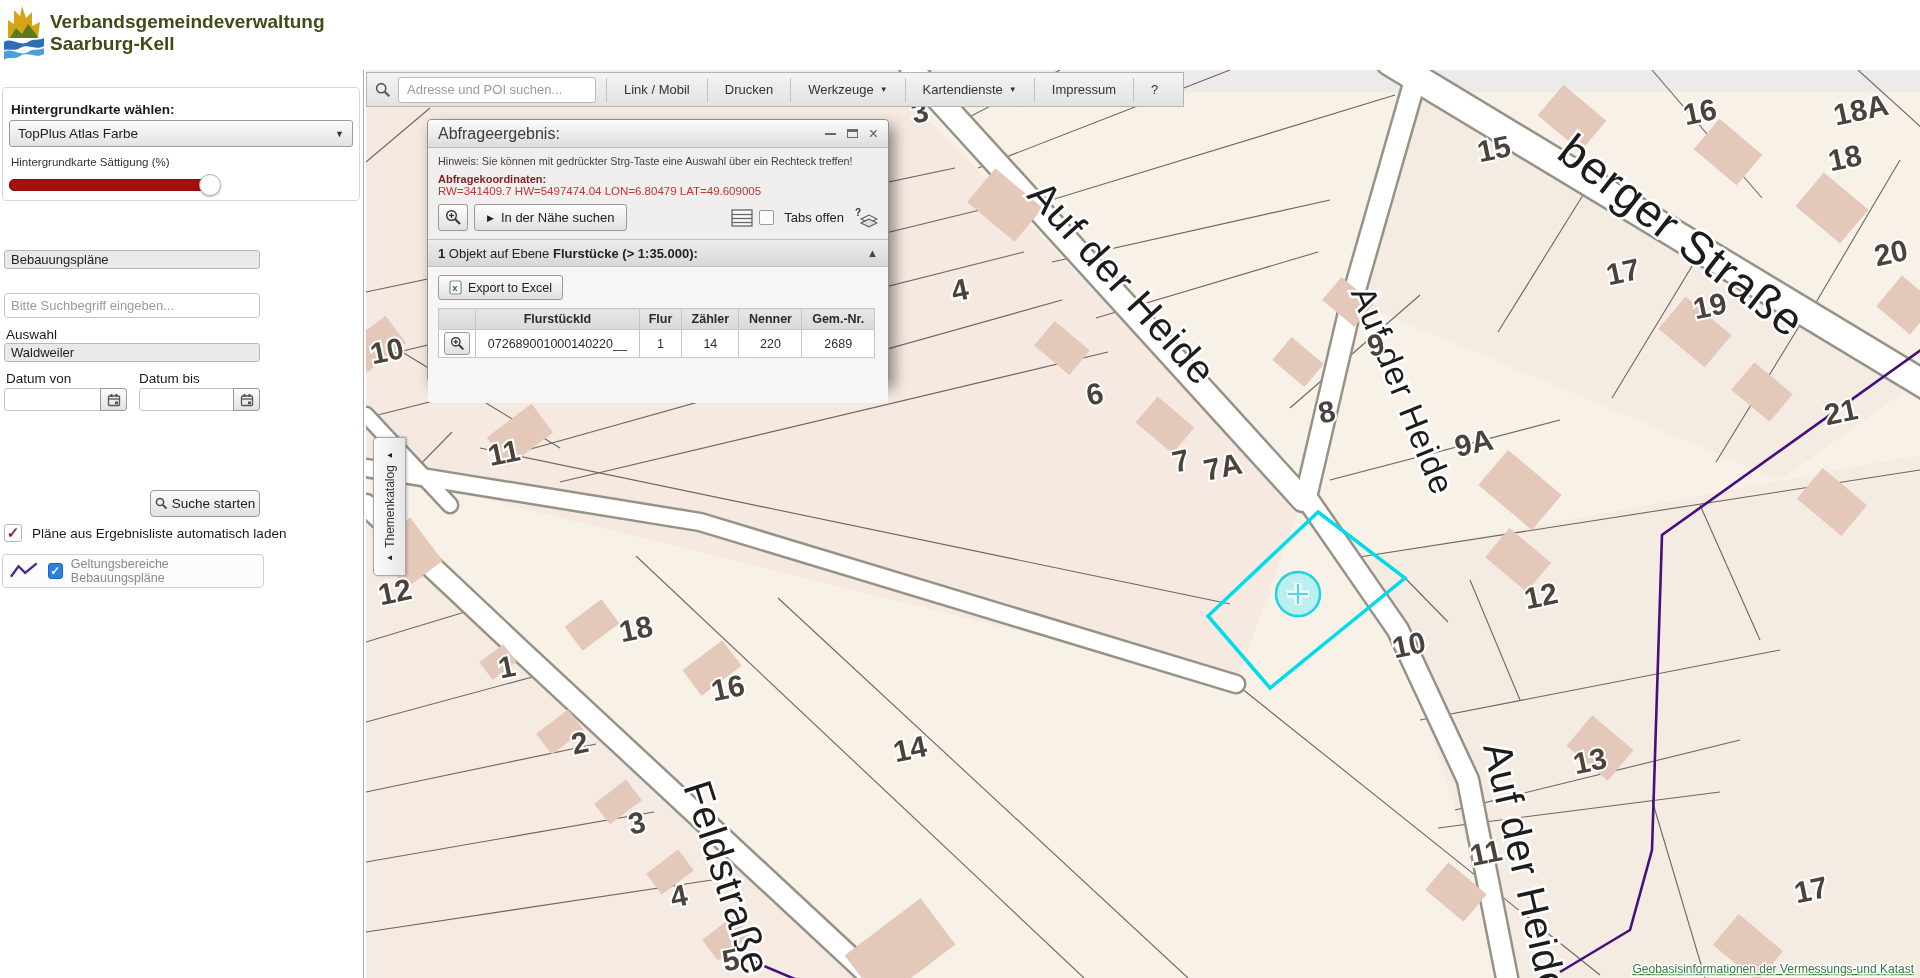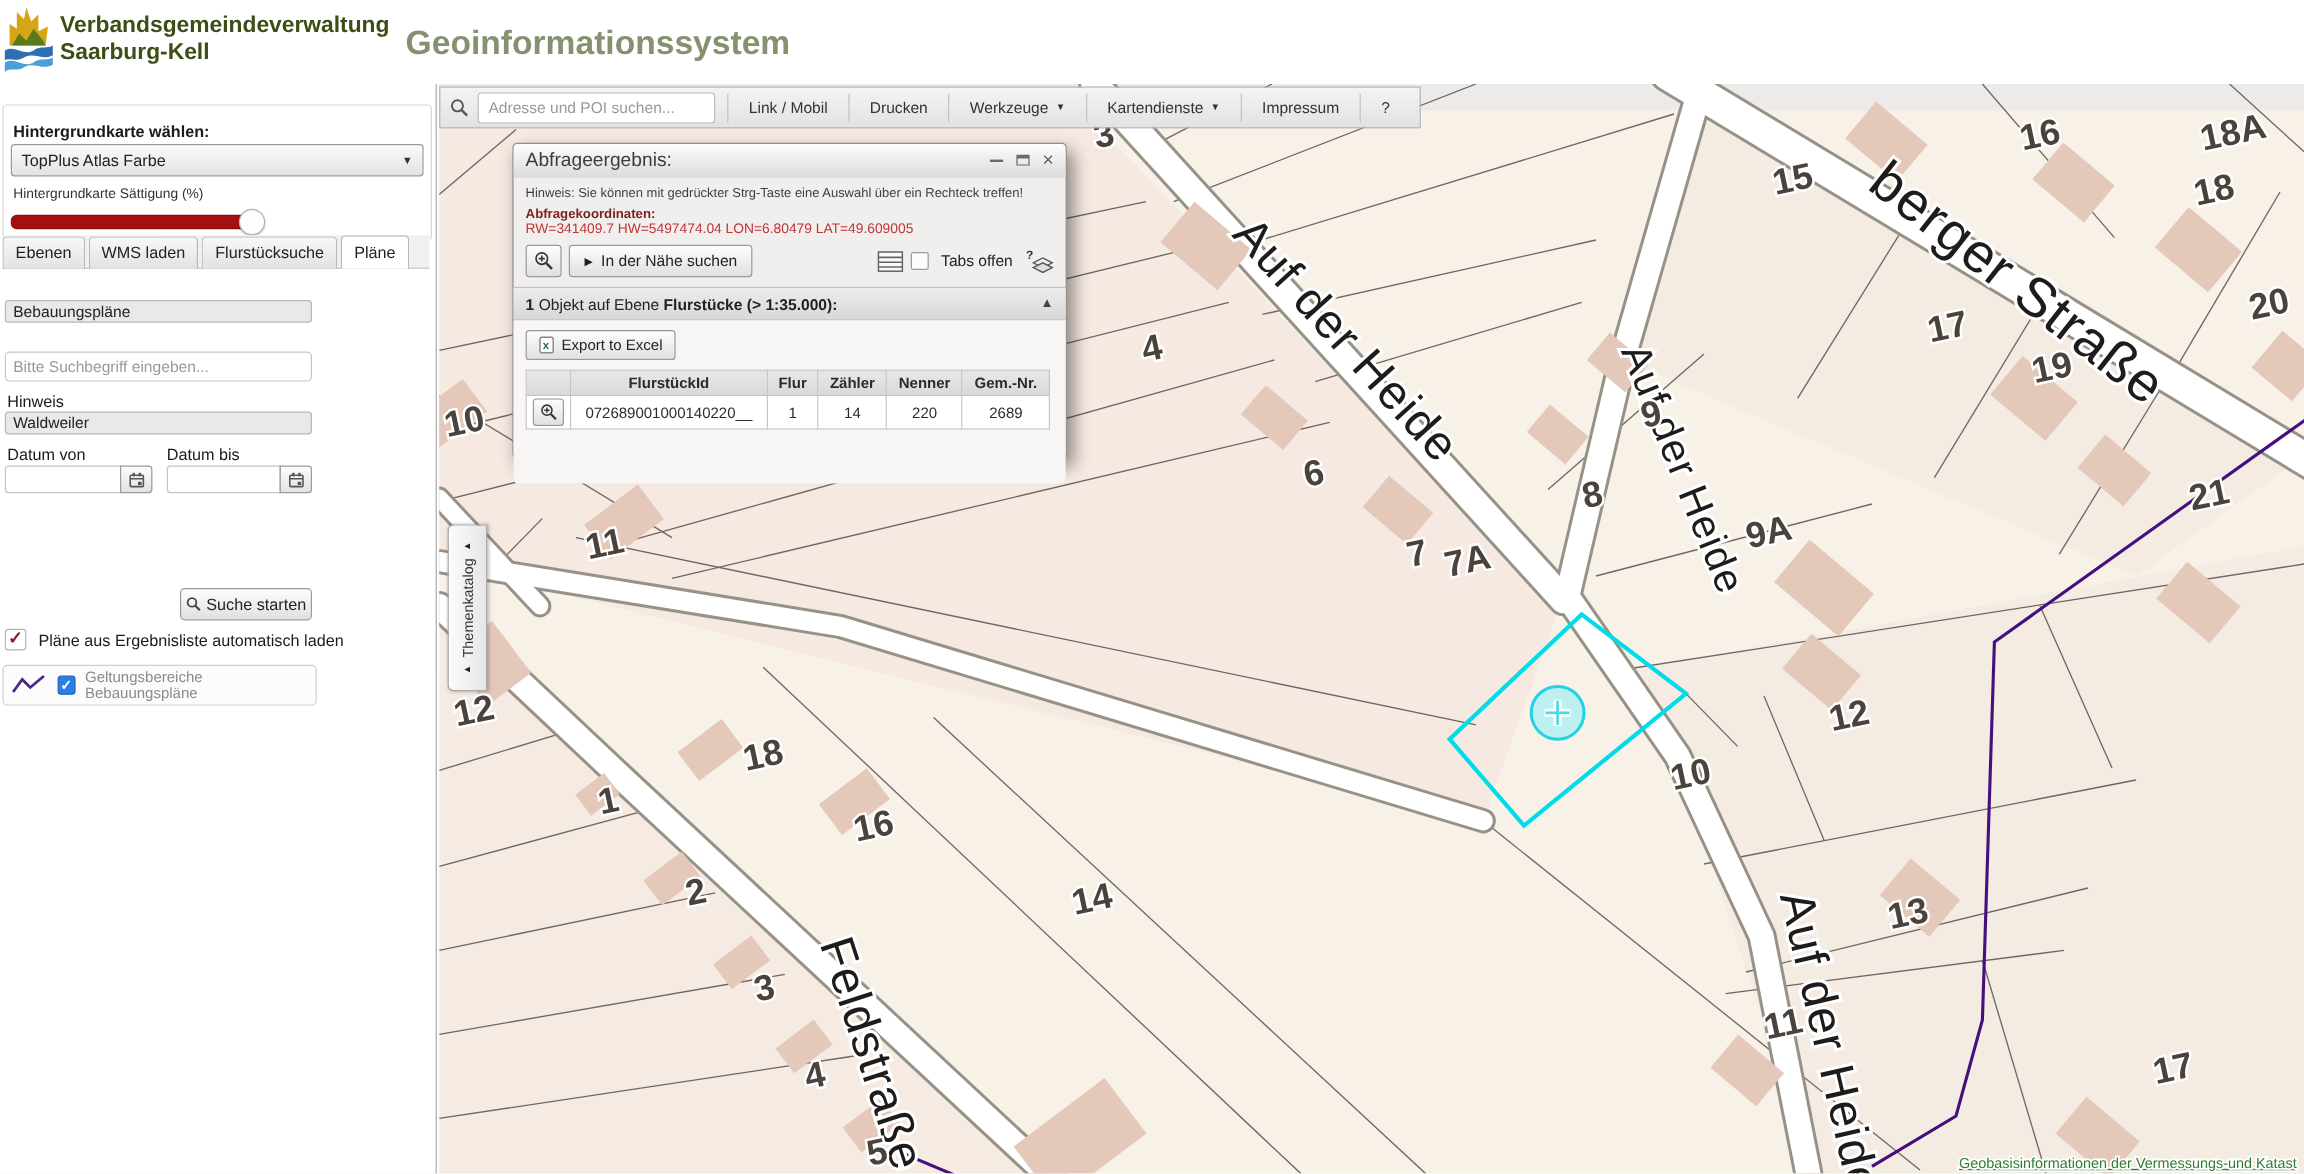--- a/index.html
+++ b/index.html
@@ -311,47 +311,45 @@
   <svg id="logo" viewBox="0 0 44 60">
     <path d="M6 34 L6 16 L12 20 L12 6 L18 12 L20 2 L24 14 L30 8 L30 22 L38 18 L36 34 Z" fill="#d6a417"></path>
     <path d="M8 34 L14 24 L20 30 L26 20 L34 30 L36 34 Z" fill="#5a7a1e"></path>
     <path d="M2 38 C10 33 18 43 26 38 C32 34 38 37 42 34 L42 42 C34 47 26 39 18 44 C12 48 6 44 2 46 Z" fill="#2f6db5"></path>
     <path d="M2 48 C10 43 18 53 26 48 C32 44 38 47 42 44 L42 50 C34 55 26 47 18 52 C12 56 6 52 2 56 Z" fill="#4aa0d8"></path>
   </svg>
   <div class="org">
     <div>Verbandsgemeindeverwaltung</div>
     <div>Saarburg-Kell</div>
   </div>
-  <div class="apptitle">Geoinformationssystem</div>
 </div>
 
 <div id="sidebar">
   <div class="panel1">
     <div id="bg-label" class="lbl b">Hintergrundkarte wählen:</div>
     <div id="bg-select">
       <span>TopPlus Atlas Farbe</span>
       <span class="arr">▼</span>
     </div>
     <div id="sat-label">Hintergrundkarte Sättigung (%)</div>
     <div id="slider">
       <div class="fill"></div>
       <div class="handle"></div>
     </div>
   </div>
 
-  <div id="tabstrip"><div class="tab">Ebenen</div><div class="tab">WMS laden</div><div class="tab">Flurstücksuche</div><div class="tab active">Pläne</div></div>
 
   <div id="form">
     <div class="f-label" style="top:20px">Planwerk</div>
     <div class="f-ro" style="top:22px">Bebauungspläne</div>
 
     <div class="f-label" style="top:64px">Plan Name</div>
     <input class="f-input" style="top: 65px;" placeholder="Bitte Suchbegriff eingeben...">
 
-    <div class="f-label" style="top:99px">Hinweis</div>
+    <div class="f-label" style="top:99px">Auswahl</div>
     <div class="f-ro" style="top:115px">Waldweiler</div>
 
     <div class="f-label" style="top:143px">Datum von</div>
     <div class="f-label" style="top:143px;left:139px">Datum bis</div>
     <input class="dateinp" style="left: 4px; top: 160px;">
     <div class="calbtn" style="left:100px;top:160px">
       <svg width="14" height="14" viewBox="0 0 14 14">
         <rect x="1.5" y="3" width="11" height="9.5" rx="1" fill="none" stroke="#555" stroke-width="1.3"></rect>
         <line x1="1.5" y1="6" x2="12.5" y2="6" stroke="#555" stroke-width="1.3"></line>
         <rect x="3.5" y="1" width="2" height="3" fill="#555"></rect>

